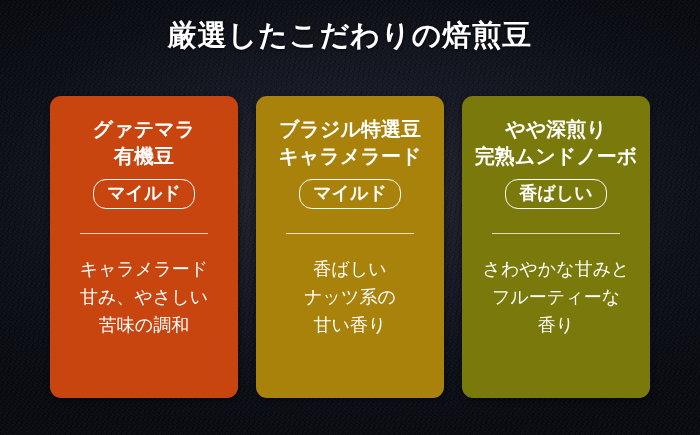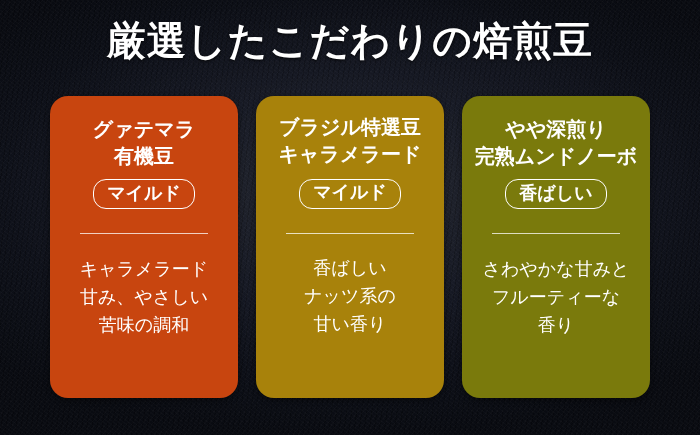--- a/index.html
+++ b/index.html
@@ -41,21 +41,21 @@
     pointer-events: none;
   }
 
   .headline {
     position: absolute;
     top: 18px;
     left: 0;
     width: 700px;
     text-align: center;
     color: #ffffff;
-    font-size: 39px;
+    font-size: 29px;
     font-weight: bold;
     letter-spacing: 1px;
     line-height: 1.2;
     text-shadow: 0 1px 3px rgba(0,0,0,0.8);
     z-index: 3;
   }
 
   .cards {
     position: absolute;
     top: 96px;
@@ -63,21 +63,21 @@
     width: 600px;
     height: 302px;
     display: flex;
     justify-content: space-between;
     z-index: 3;
   }
 
   .card {
     width: 188px;
     height: 302px;
-    border-radius: 18px;
+    border-radius: 11px;
     box-sizing: border-box;
     padding: 20px 10px 14px 10px;
     display: flex;
     flex-direction: column;
     align-items: center;
     color: #ffffff;
     box-shadow: 0 2px 6px rgba(0,0,0,0.45);
   }
 
   .card-title {
@@ -128,21 +128,21 @@
     <div class="card" style="background: rgb(200, 69, 15);">
       <div class="card-title">グァテマラ
 有機豆</div>
       <div class="card-tag">マイルド</div>
       <div class="divider"></div>
       <div class="card-desc">キャラメラード
 甘み、やさしい
 苦味の調和</div>
     </div>
 
-    <div class="card" style="background: rgb(168, 130, 11); font-family: Liberation Mono, monospace;">
+    <div class="card" style="background: rgb(168, 130, 11);">
       <div class="card-title">ブラジル特選豆
 キャラメラード</div>
       <div class="card-tag">マイルド</div>
       <div class="divider"></div>
       <div class="card-desc">香ばしい
 ナッツ系の
 甘い香り</div>
     </div>
 
     <div class="card" style="background: rgb(122, 122, 12);">

